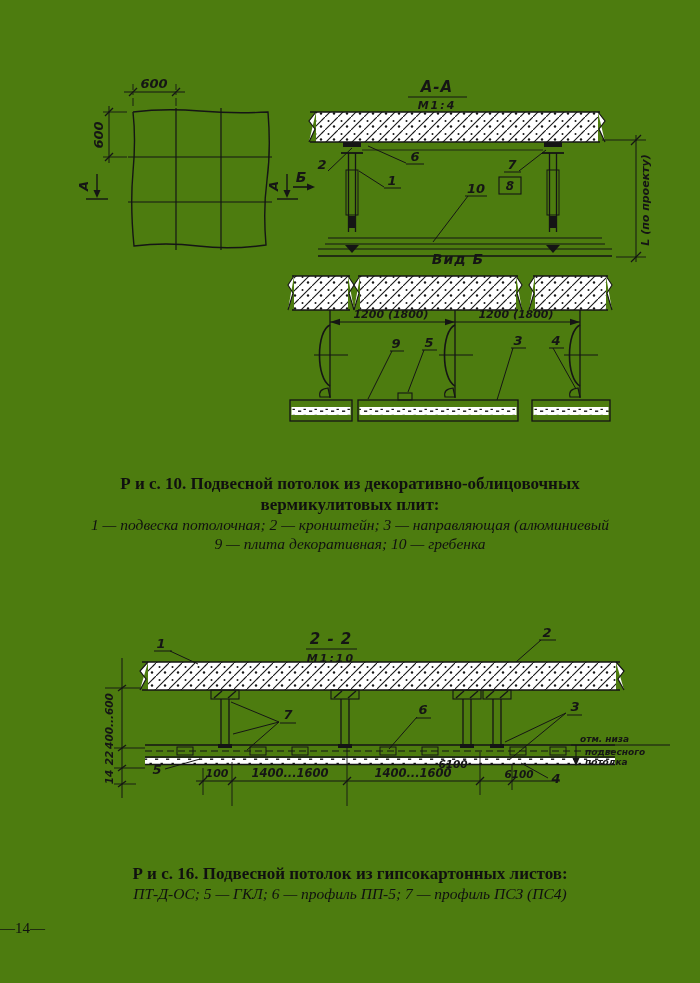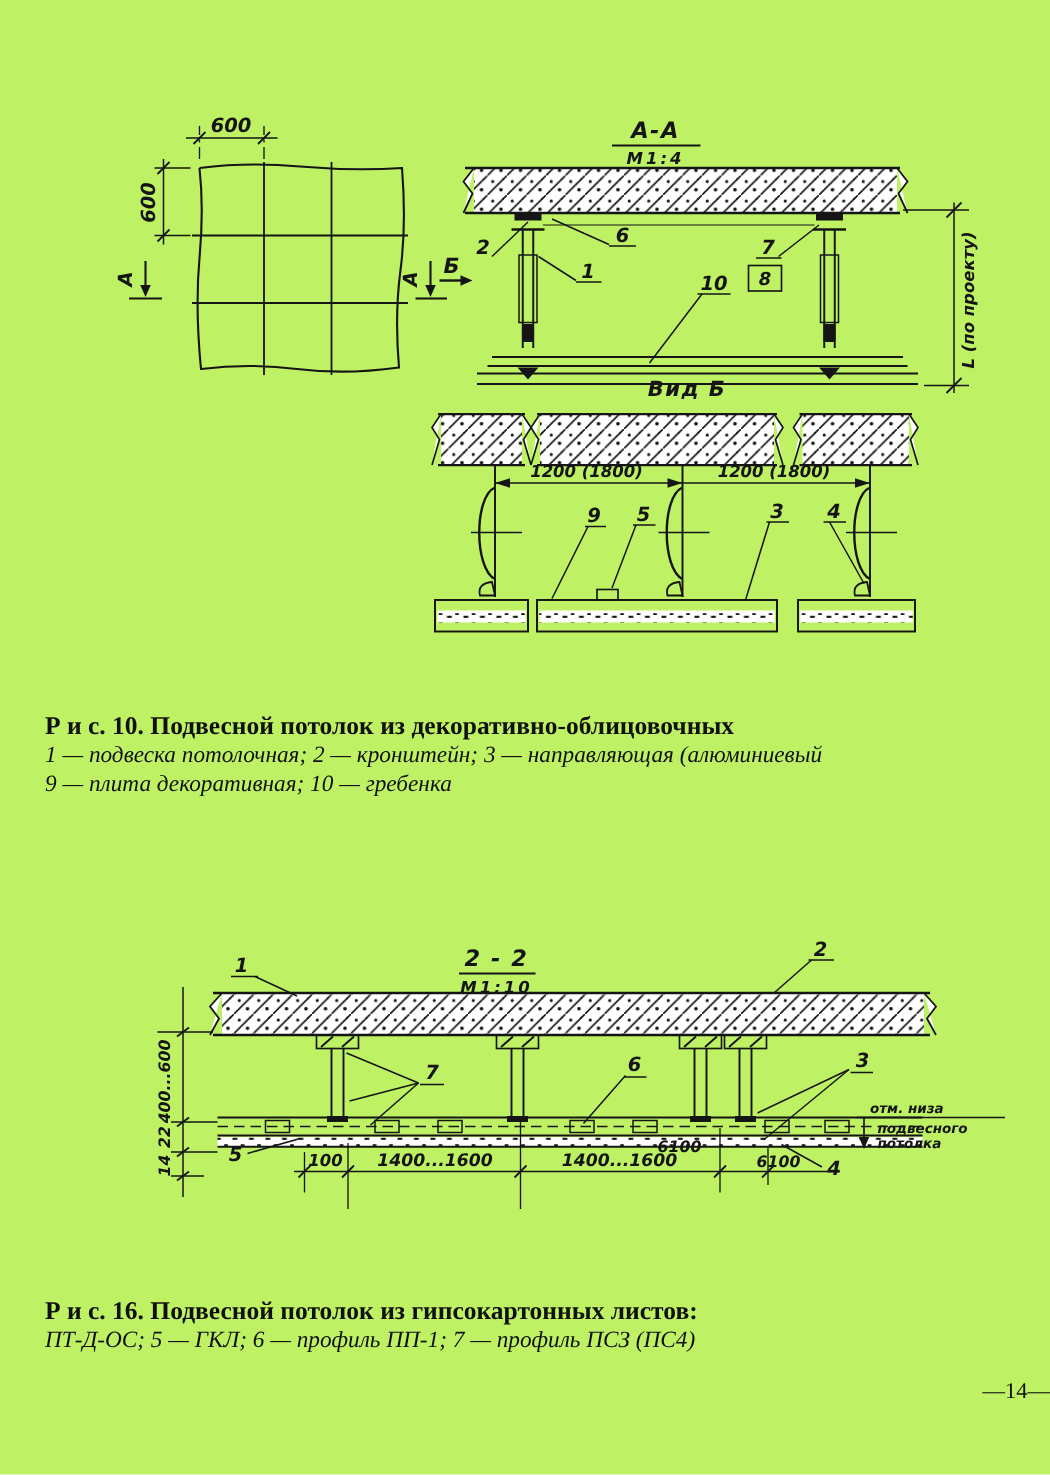--- a/index.html
+++ b/index.html
@@ -1,28 +1,28 @@
 <!DOCTYPE html>
 <html><head>
 <meta charset="utf-8">
 <style>
   html,body { margin:0; padding:0; background:#ffffff; }
   #page {
-    position:relative; width:700px; height:983px; background:#bef264;
+    position:relative; width:700px; height:983px; background:#4d7c0f;
     overflow:hidden; font-family:"Liberation Serif","DejaVu Serif",serif; color:#111;
   }
   #art { position:absolute; left:0; top:0; }
   svg text {
     font-family:"DejaVu Sans","Liberation Sans",sans-serif;
     font-style:italic; font-weight:bold; fill:#151515;
   }
-  .caption { position:absolute; left:30px; right:30px; text-align:left; color:#101010; }
+  .caption { position:absolute; left:30px; right:30px; text-align:center; color:#101010; }
   .cap-title { font-weight:bold; font-size:17px; line-height:21px; }
   .cap-legend { font-style:italic; font-size:15.5px; line-height:19px; }
-  .pagenum { position:absolute; left:0; right:0; top:920px; text-align:right;
+  .pagenum { position:absolute; left:0; right:12px; top:920px; text-align:left;
              font-size:15px; color:#101010; }
 </style>
 </head>
 <body>
 
 <div id="page">
 
 <svg id="art" width="700" height="983" viewBox="0 0 700 983">
   <defs>
     <pattern id="hatch" width="13" height="13" patternUnits="userSpaceOnUse">
@@ -330,24 +330,25 @@
   <text x="113" y="777" font-size="10.5" text-anchor="middle" transform="rotate(-90 113 777)">14</text>
   <text x="217" y="777" font-size="11" text-anchor="middle">100</text>
   <text x="290" y="777" font-size="11.5" text-anchor="middle">1400...1600</text>
   <text x="413" y="777" font-size="11.5" text-anchor="middle">1400...1600</text>
   <text x="453" y="768" font-size="10.5" text-anchor="middle">6100</text>
   <text x="519" y="778" font-size="10.5" text-anchor="middle">6100</text>
 </svg>
 
 <div class="caption" style="top:473px">
   <div class="cap-title">Р и с. 10. Подвесной потолок из декоративно-облицовочных</div>
+  <div class="cap-title">вермикулитовых плит:</div>
   <div class="cap-legend">1 — подвеска потолочная; 2 — кронштейн; 3 — направляющая (алюминиевый</div>
   <div class="cap-legend">9 — плита декоративная; 10 — гребенка</div>
 </div>
 
 <div class="caption" style="top:863px">
   <div class="cap-title">Р и с. 16. Подвесной потолок из гипсокартонных листов:</div>
-  <div class="cap-legend">ПТ-Д-ОС; 5 — ГКЛ; 6 — профиль ПП-1; 7 — профиль ПСЗ (ПС4)</div>
+  <div class="cap-legend">ПТ-Д-ОС; 5 — ГКЛ; 6 — профиль ПП-5; 7 — профиль ПСЗ (ПС4)</div>
 </div>
 
 <div class="pagenum">—14—</div>
 
 </div>
 
 </body></html>

